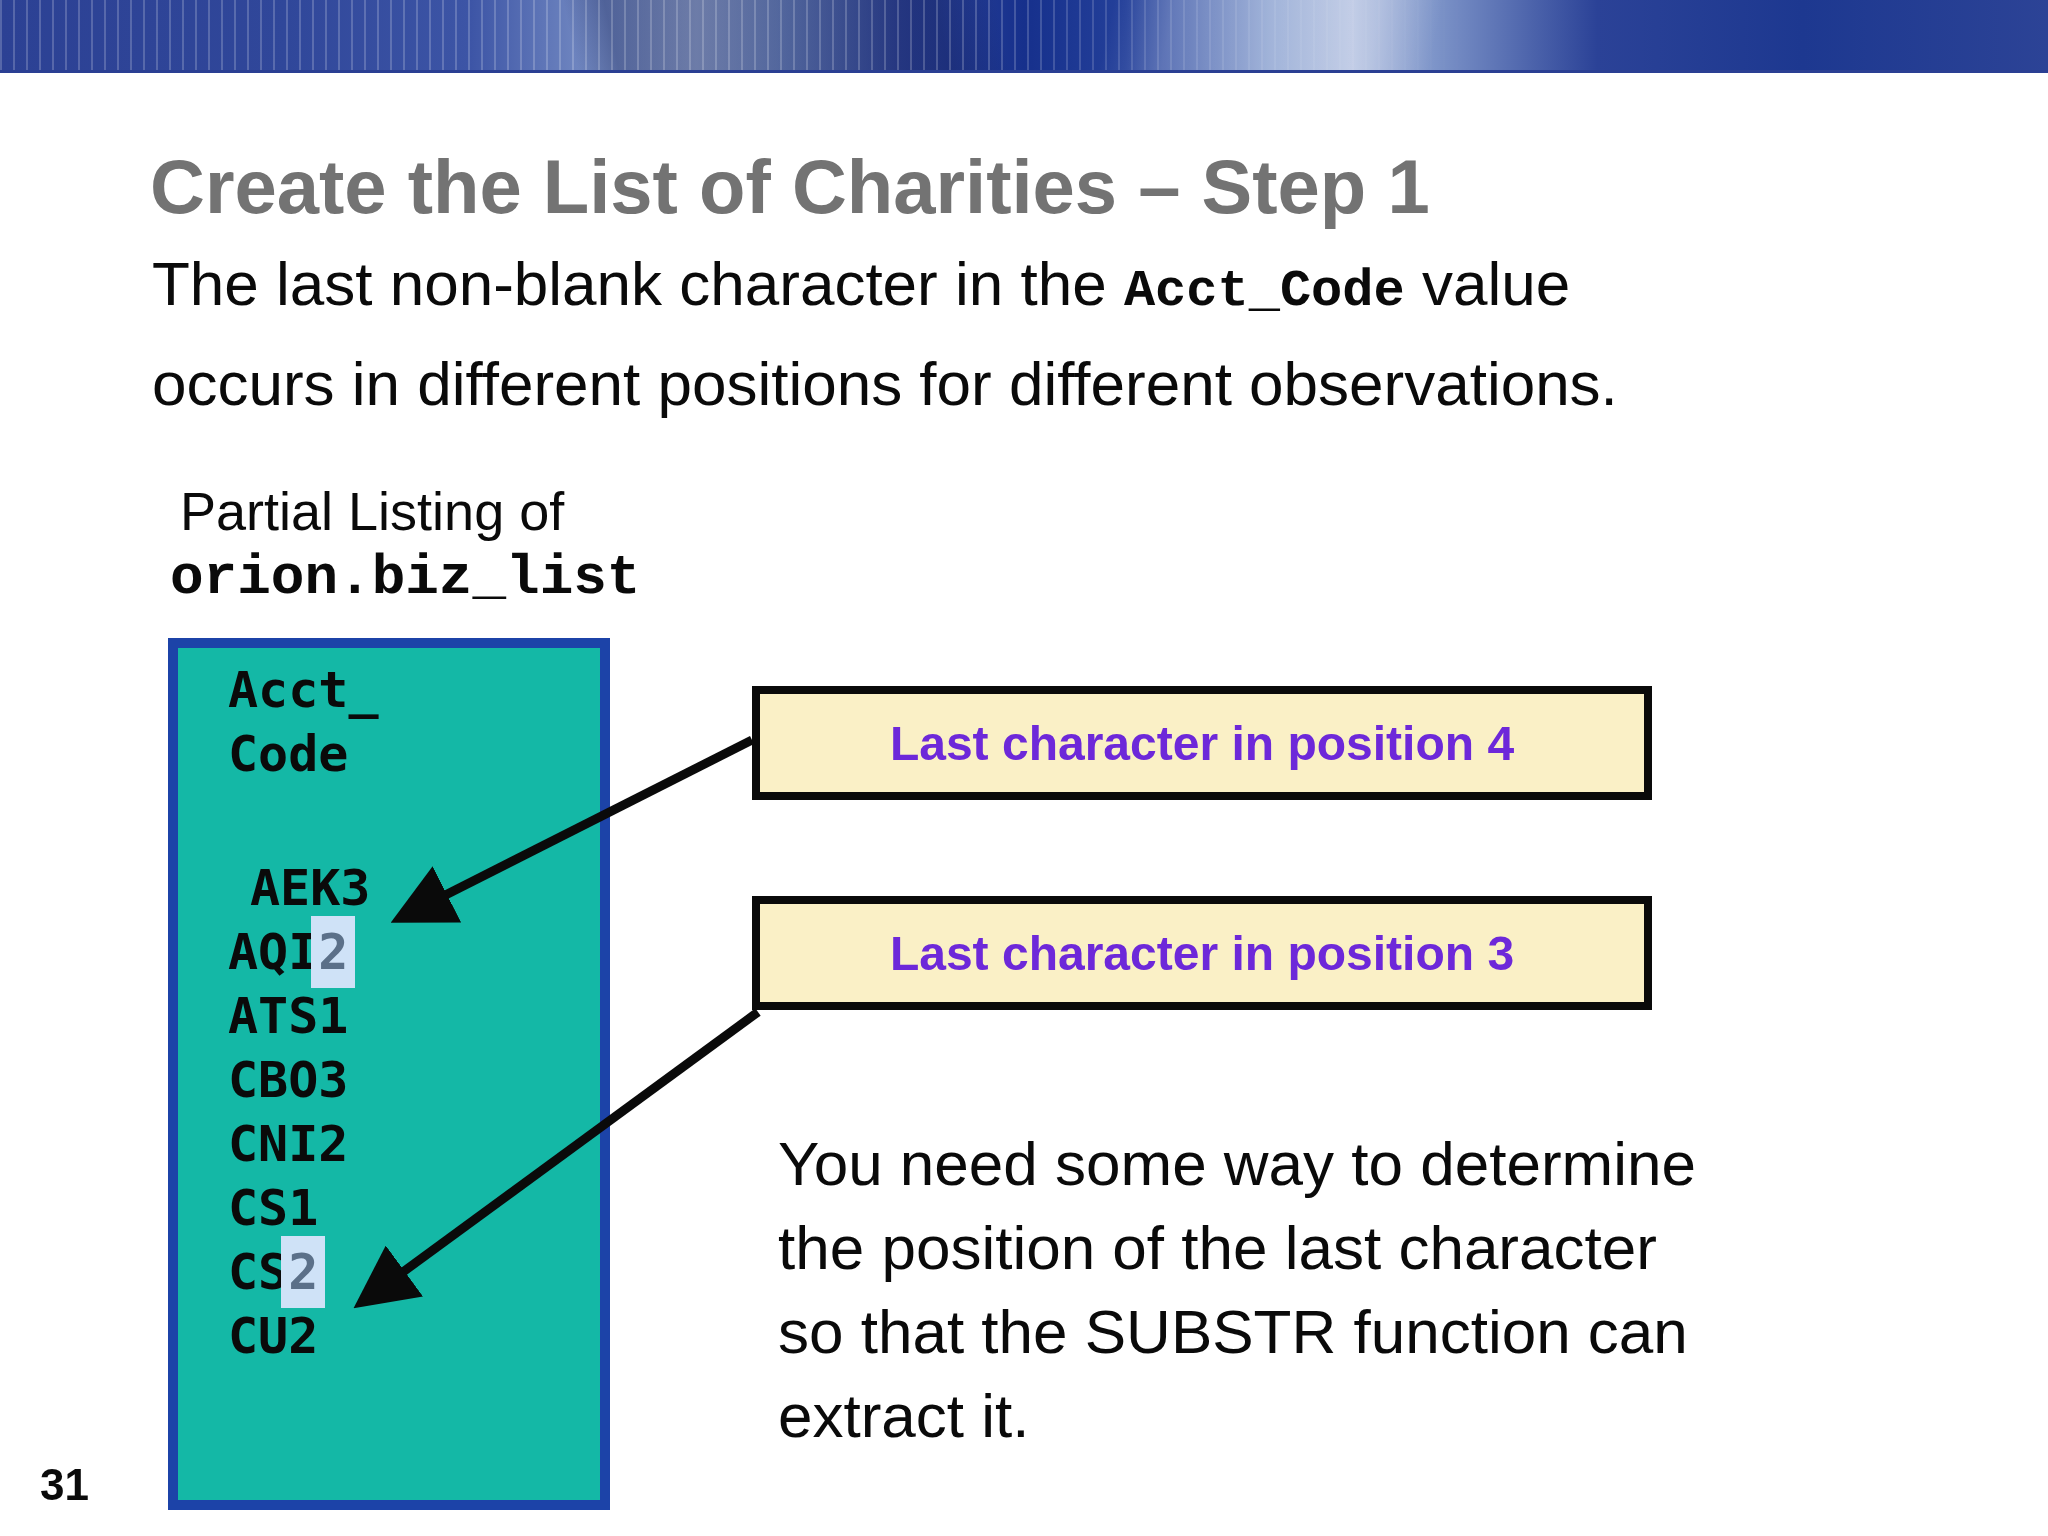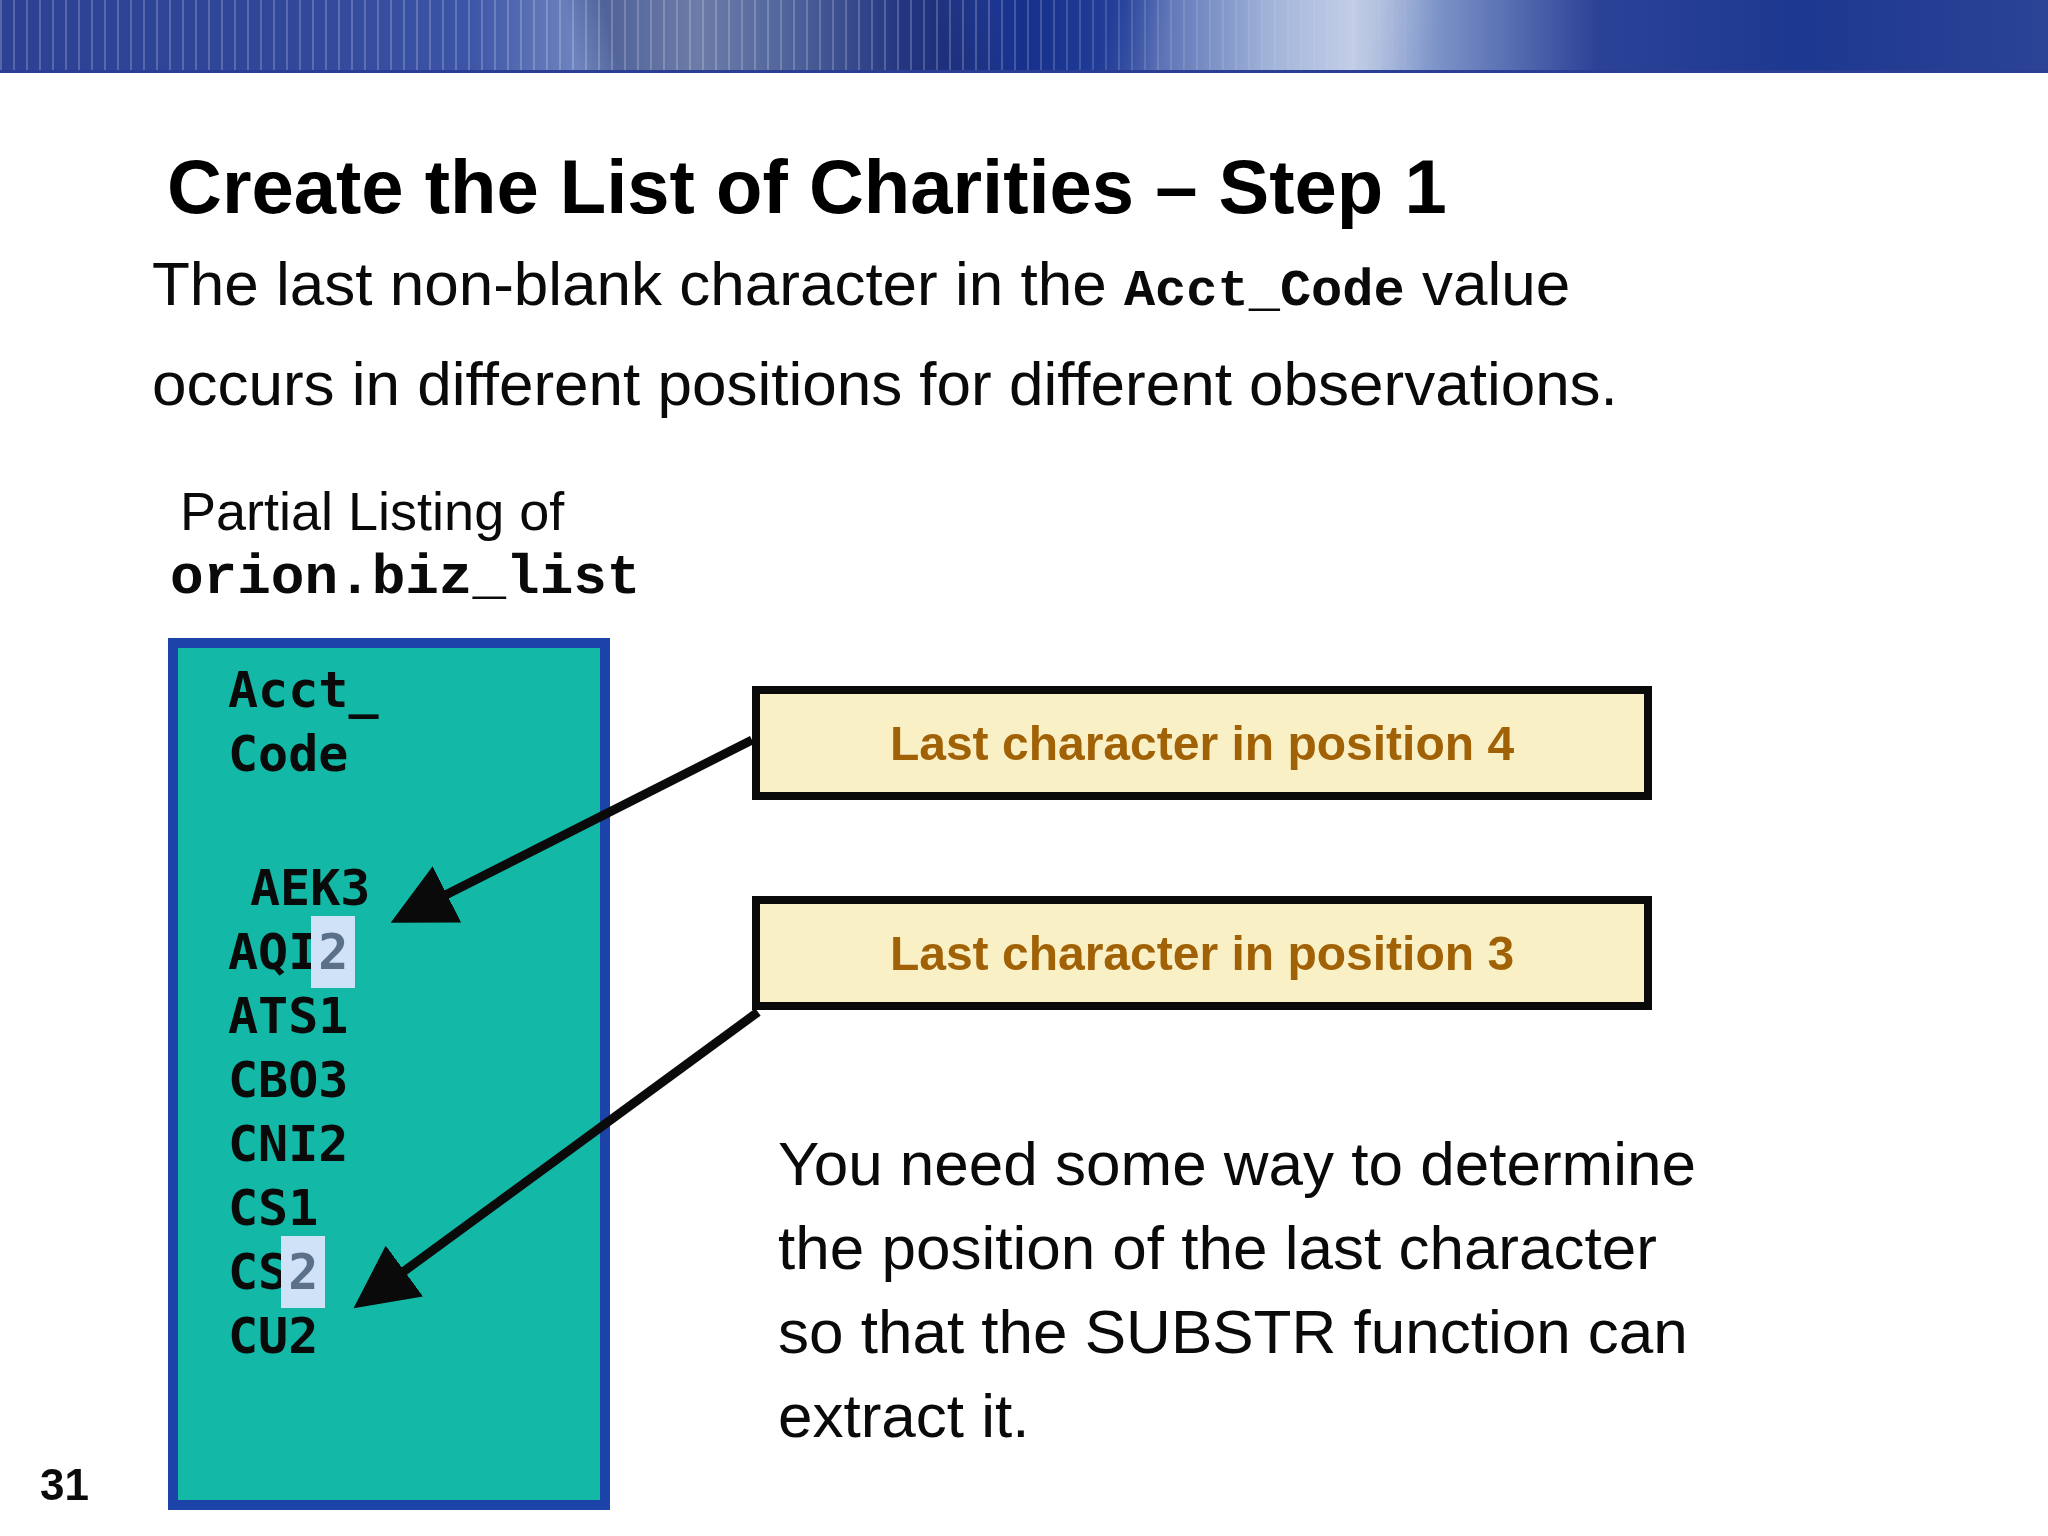--- a/index.html
+++ b/index.html
@@ -22,22 +22,22 @@
     border-bottom:3px solid #2a3f93;
   }
   .banner::before{
     content:"";position:absolute;inset:0;
     background:repeating-linear-gradient(90deg, rgba(255,255,255,.20) 0 2px, rgba(255,255,255,0) 2px 13px);
     -webkit-mask:linear-gradient(90deg,#000 0 48%, transparent 72%);
     mask:linear-gradient(90deg,#000 0 48%, transparent 72%);
   }
   
   .slide-title{
-    position:absolute;left:167px;top:92px;width:1800px;
-    font-size:76px;font-weight:bold;color:#000000;letter-spacing:0;
+    position:absolute;left:150px;top:92px;width:1800px;
+    font-size:76px;font-weight:bold;color:#737373;letter-spacing:0;
   }
   
   .intro{position:absolute;left:152px;top:238px;width:1800px;font-size:62px;line-height:92px;}
   .mono-code{font-family:Liberation Mono, monospace;font-weight:bold;font-size:52px;margin-top:40px;}
   
   .listing-label1{position:absolute;left:180px;top:480px;font-size:54px;}
   .listing-label2{position:absolute;left:170px;top:546px;font-family:"Liberation Mono", monospace;font-weight:bold;font-size:56px;}
   
   .listing-box{
     position:absolute;left:168px;top:638px;width:372px;height:842px;
@@ -49,21 +49,21 @@
   .listing-row{white-space:pre;}
   .listing-row.gap{margin-top:70px;margin-left:22px;}
   .hl:not(:empty){
     background:#cfe2f7;color:#5b7089;outline:7px solid #cfe2f7;
   }
   
   .callout{
     position:absolute;left:752px;width:884px;height:98px;
     background:#faf0c6;border:8px solid #0a0a0a;
     display:flex;align-items:center;justify-content:center;
-    font-size:48px;font-weight:bold;color:#a16207;
+    font-size:48px;font-weight:bold;color:#6d28d9;
   }
   .callout.c1{top:686px;}
   .callout.c2{top:896px;}
   
   .arrows{position:absolute;left:0;top:0;pointer-events:none;}
   
   .note{position:absolute;left:778px;top:1122px;width:1160px;font-size:62px;line-height:84px;}
   
   .page-number{position:absolute;left:40px;top:1460px;font-size:44px;font-weight:bold;}
 </style>

